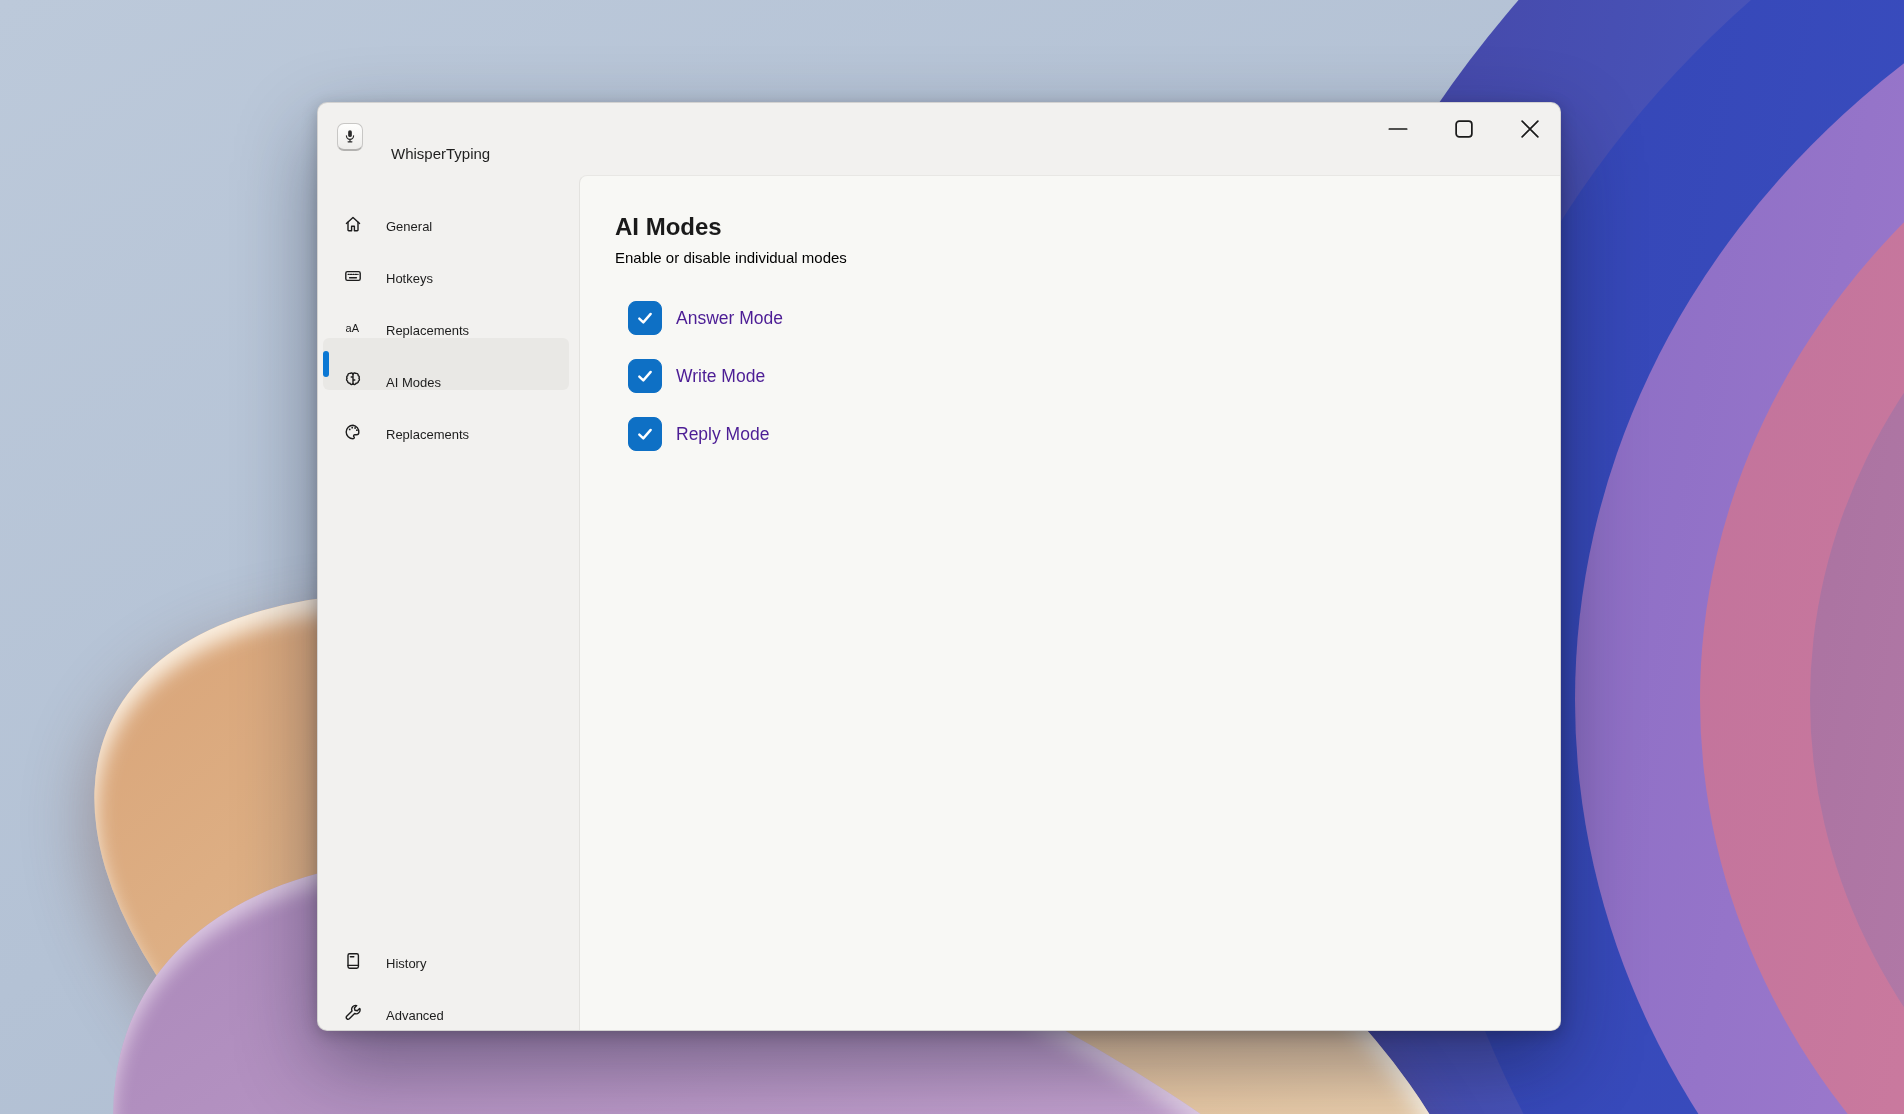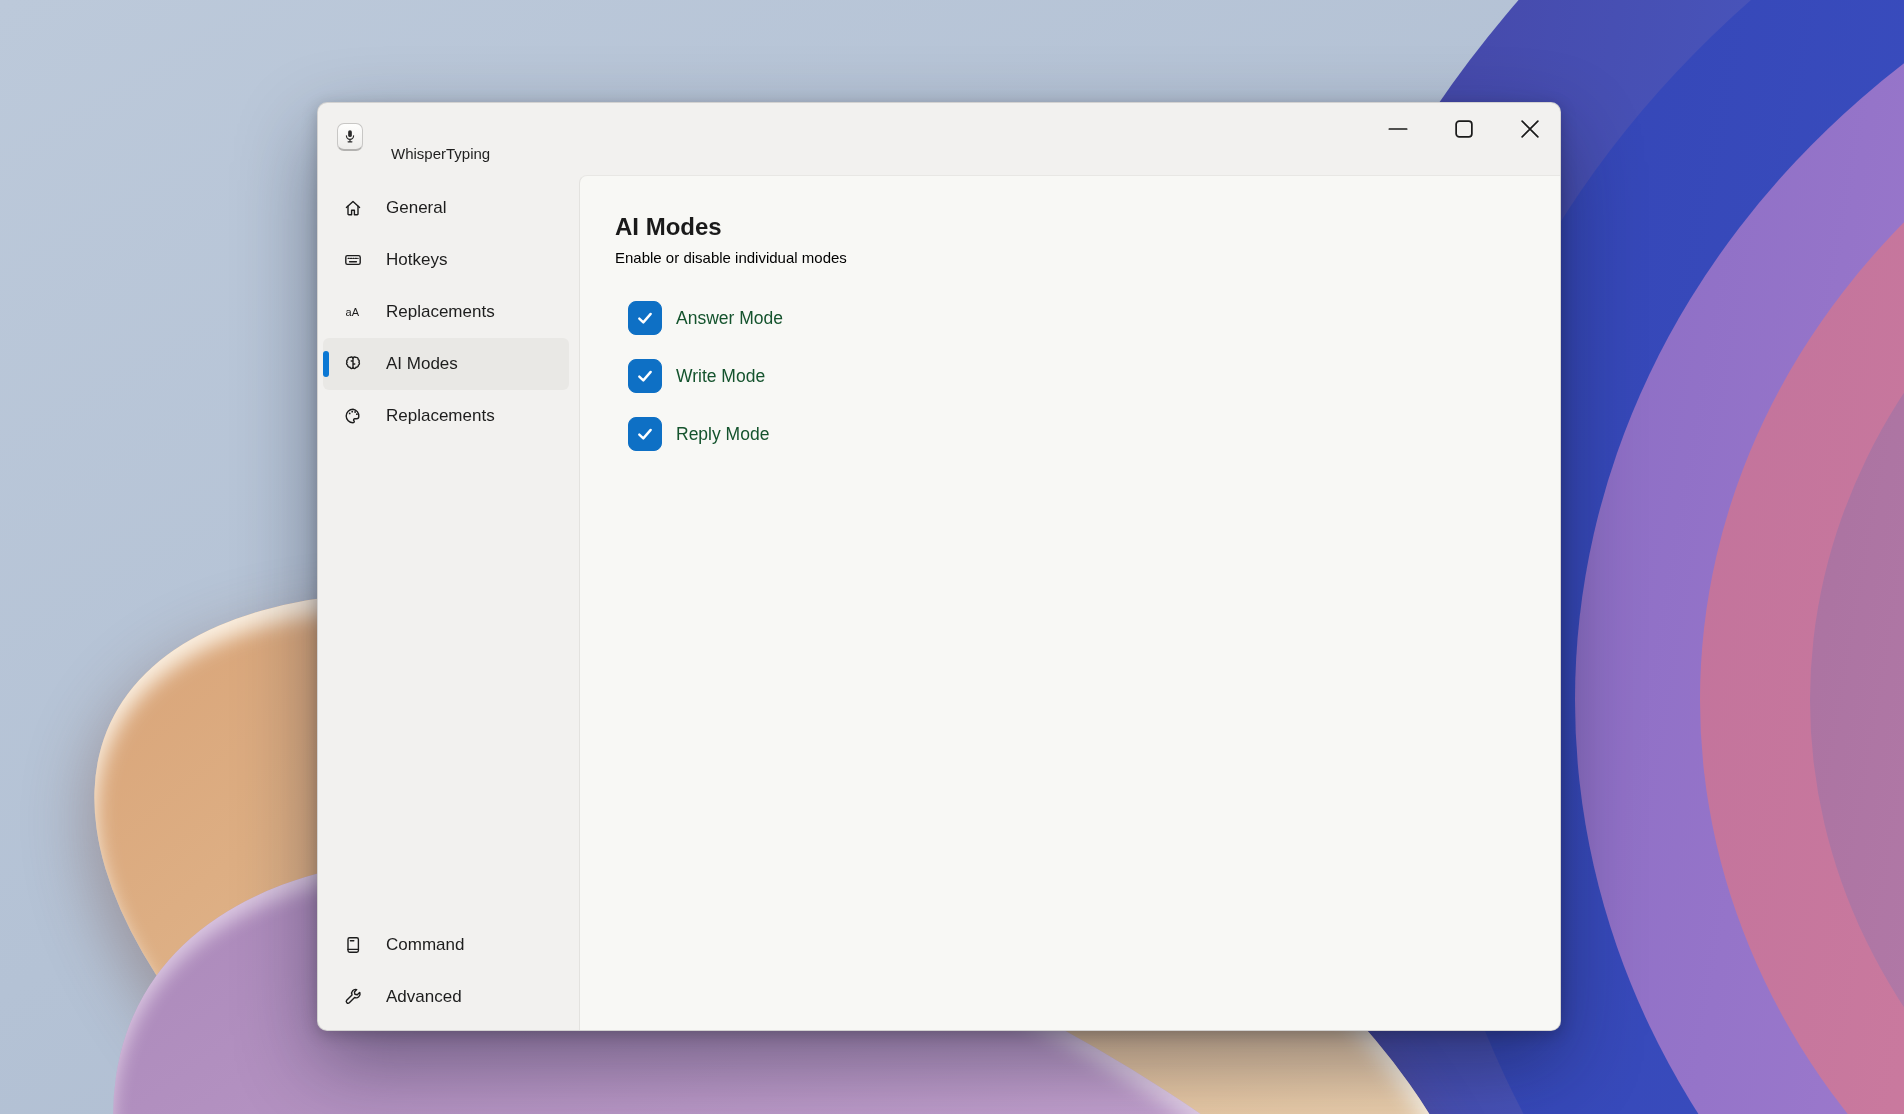--- a/index.html
+++ b/index.html
@@ -61,22 +61,22 @@
   
   .sidebar {
     width: 261px; box-sizing: border-box; flex: none;
     padding: 7px 10px 7px 5px;
     display: flex; flex-direction: column;
   }
   .nav-group { display: flex; flex-direction: column; }
   .nav-footer { margin-top: auto; }
   .nav-item {
     position: relative; height: 52px; border-radius: 6px;
-    display: flex; align-items: center; padding-left: 20px;
-    font-size: 17px; color: #1d1d1d; cursor: default;
+    display: flex; align-items: flex-end; padding-left: 20px;
+    font-size: 13px; color: #1d1d1d; cursor: default;
   }
   .nav-item.selected { background: #e9e8e5; }
   .nav-item.selected::before {
     content: ""; position: absolute; left: 0; top: 50%; transform: translateY(-50%);
     width: 5.5px; height: 26px; border-radius: 3px; background: var(--accent, #0B78D4);
   }
   .nav-icon { width: 20px; height: 20px; margin-right: 23px; flex: none; }
   .ic { width: 20px; height: 20px; display: block;
     stroke: #1c1c1c; fill: none; stroke-width: 1.4; stroke-linecap: round; stroke-linejoin: round; }
 
@@ -92,21 +92,21 @@
   .modes { margin: 33px 0 0 13px; }
   .mode-row { display: flex; align-items: center; height: 34px; margin-bottom: 24px; }
   .checkbox {
     width: 34px; height: 34px; border-radius: 8px; box-sizing: border-box;
     border: 1px solid #8a8a8a; background: #fff;
     display: grid; place-items: center; flex: none;
   }
   .mode-row.checked .checkbox { background: var(--checkbox-blue, #0E70C5); border-color: var(--checkbox-blue, #0E70C5); }
   .checkbox .check { display: none; width: 20px; height: 20px; }
   .mode-row.checked .check { display: block; }
-  .mode-label { margin-left: 14px; font-size: 17.5px; color: #14532d; }
+  .mode-label { margin-left: 14px; font-size: 17.5px; color: #4c1d95; }
 </style>
 </head>
 <body>
 
 <svg width="0" height="0" style="position:absolute" aria-hidden="true">
   <defs>
     <symbol id="home-icon" viewBox="0 0 20 20">
       <path d="M3.4 9.4 L10 3.4 L16.6 9.4"></path>
       <path d="M5 8.2 V16 a0.8 0.8 0 0 0 0.8 0.8 H8.6 V12.3 h2.8 v4.5 h2.8 A0.8 0.8 0 0 0 15 16 V8.2"></path>
     </symbol>
@@ -254,21 +254,21 @@
           </div>
         </div>
       <div class="nav-group nav-footer">
 
       <div class="nav-item">
             <span class="nav-icon">
               <svg class="ic" viewBox="0 0 20 20">
                 <use href="#history-book-icon"></use>
               </svg>
             </span>
-            <span class="nav-label">Command</span>
+            <span class="nav-label">History</span>
           </div>
           <div class="nav-item">
             <span class="nav-icon">
               <svg class="ic" viewBox="0 0 20 20">
                 <use href="#wrench-icon"></use>
               </svg>
             </span>
             <span class="nav-label">Advanced</span>
           </div>
         </div>

